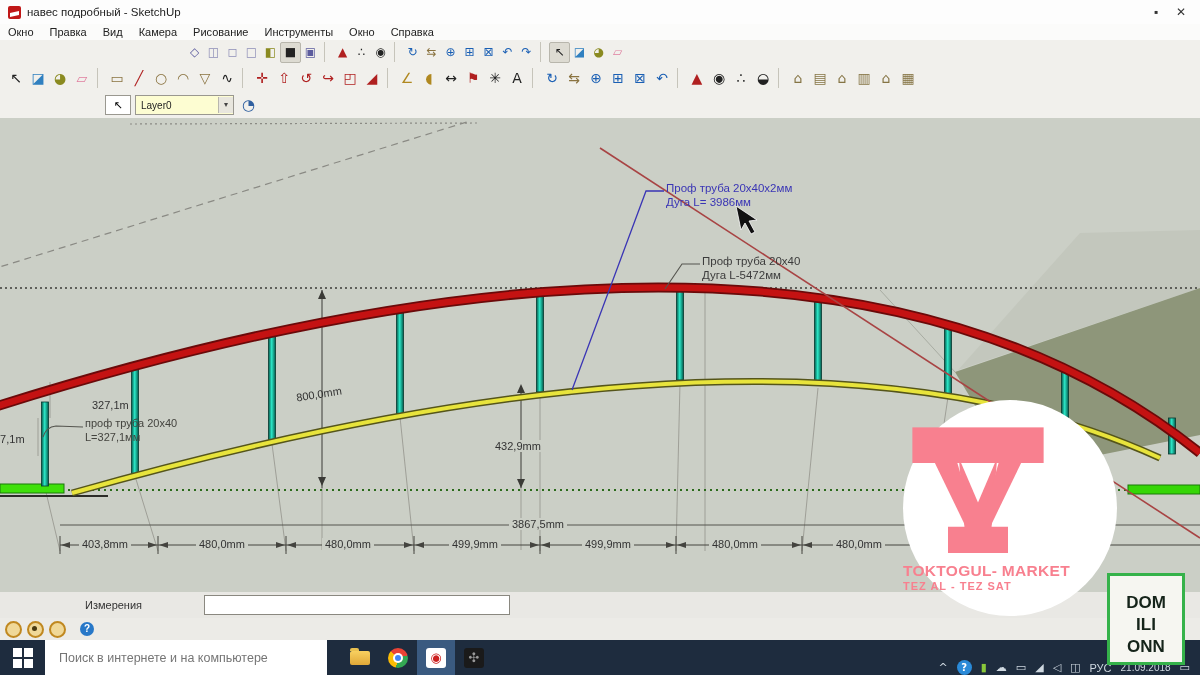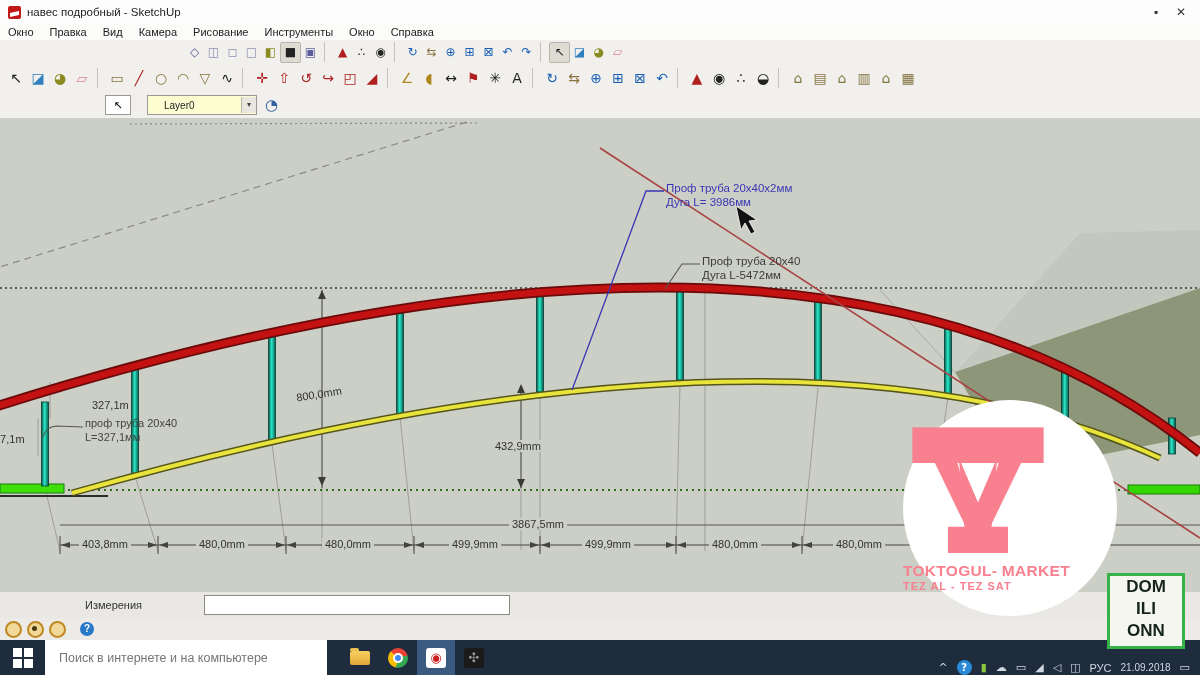--- a/index.html
+++ b/index.html
@@ -23,22 +23,22 @@
   .tb1 .tbi{width:19px;height:19px;line-height:19px;font-size:12px;}
   .sep{width:4px;height:20px;border-left:1px solid #c6c4ba;margin:0 4px;}
   .pressed{background:#dddbd2;border:1px solid #b8b6ac;}
   .c-cube{color:#5c5c9e}.c-cubel{color:#8f8fb8}.c-red{color:#b02020}.c-nav{color:#1a5fb4}
   .c-tan{color:#8a7340}.c-oli{color:#8a8a20}.c-blk{color:#222}.c-pink{color:#e080a0}
   .c-comp{color:#3080c0}.c-house{color:#857444}.c-yel{color:#b08820}
   
   .layerbar{position:absolute;left:0;top:92px;width:1200px;height:26px;background:#f1f0ec;
     display:flex;align-items:center;padding-left:105px;border-bottom:1px solid #b8b6ae;}
   .lsel{width:24px;height:18px;background:#fff;border:1px solid #9a9890;display:flex;align-items:center;justify-content:center;font-size:11px;font-family:"DejaVu Sans",sans-serif;}
-  .ldd{width:92px;height:18px;background:#fdfdd2;border:1px solid #9a9890;margin-left:16px;
-    display:flex;align-items:center;font-size:10px;color:#222;padding-left:16px;justify-content:space-between;}
+  .ldd{width:92px;height:18px;background:#fdfdd2;border:1px solid #9a9890;margin-left:4px;
+    display:flex;align-items:center;font-size:10px;color:#222;padding-left:5px;justify-content:space-between;}
   .ldd .arr{width:14px;height:16px;background:#e8e6de;border-left:1px solid #b8b6ae;text-align:center;font-size:8px;line-height:16px;color:#444;}
   .lmgr{margin-left:8px;font-size:15px;color:#3060a0;font-family:"DejaVu Sans",sans-serif;}
   
   .canvas{position:absolute;left:0;top:118px;width:1200px;height:474px;background:#cbcfc6;overflow:hidden;}
   .canvas svg{position:absolute;left:0;top:0;}
   .lbl{position:absolute;font-size:11px;color:#333;white-space:nowrap;}
   .lbl.bg{background:#cbcfc6;padding:0 3px;}
   .callout{position:absolute;font-size:11.5px;line-height:14px;white-space:nowrap;}
   
   .measurebar{position:absolute;left:0;top:592px;width:1200px;height:26px;background:#e9e8e4;
@@ -71,21 +71,21 @@
   .tray .help{width:15px;height:15px;border-radius:50%;background:#2a8ad8;color:#fff;text-align:center;line-height:15px;font-size:10px;font-weight:bold;}
   .tray .batt{color:#8ac83a;}
   .tray .lang,.tray .date{font-family:"Liberation Sans",sans-serif;}
   .tray .date{font-size:10px;}
   
   .wm{position:absolute;left:903px;top:400px;width:214px;height:216px;border-radius:50%;background:#fff;z-index:40;
     display:flex;flex-direction:column;align-items:flex-start;}
   .wm .t1{color:#f8808f;font-weight:bold;font-size:15.5px;letter-spacing:.3px;margin-top:2px;}
   .wm .t2{color:#f8808f;font-weight:bold;font-size:11px;letter-spacing:1px;}
   .dombox{position:absolute;left:1107px;top:573px;width:72px;height:70px;background:#f6f6f1;border:3px solid #35b24a;
-    z-index:45;text-align:center;font-weight:bold;font-size:17px;line-height:1.3;color:#15241a;padding-top:0;}
+    z-index:45;text-align:center;font-weight:bold;font-size:17px;line-height:1.3;color:#15241a;padding-top:16px;}
 </style>
 </head>
 <body>
 
 <div class="screen">
 
   <div class="titlebar">
     <span class="su-logo"></span>
     <span>навес подробный - SketchUp</span>
     <span class="winctl">

